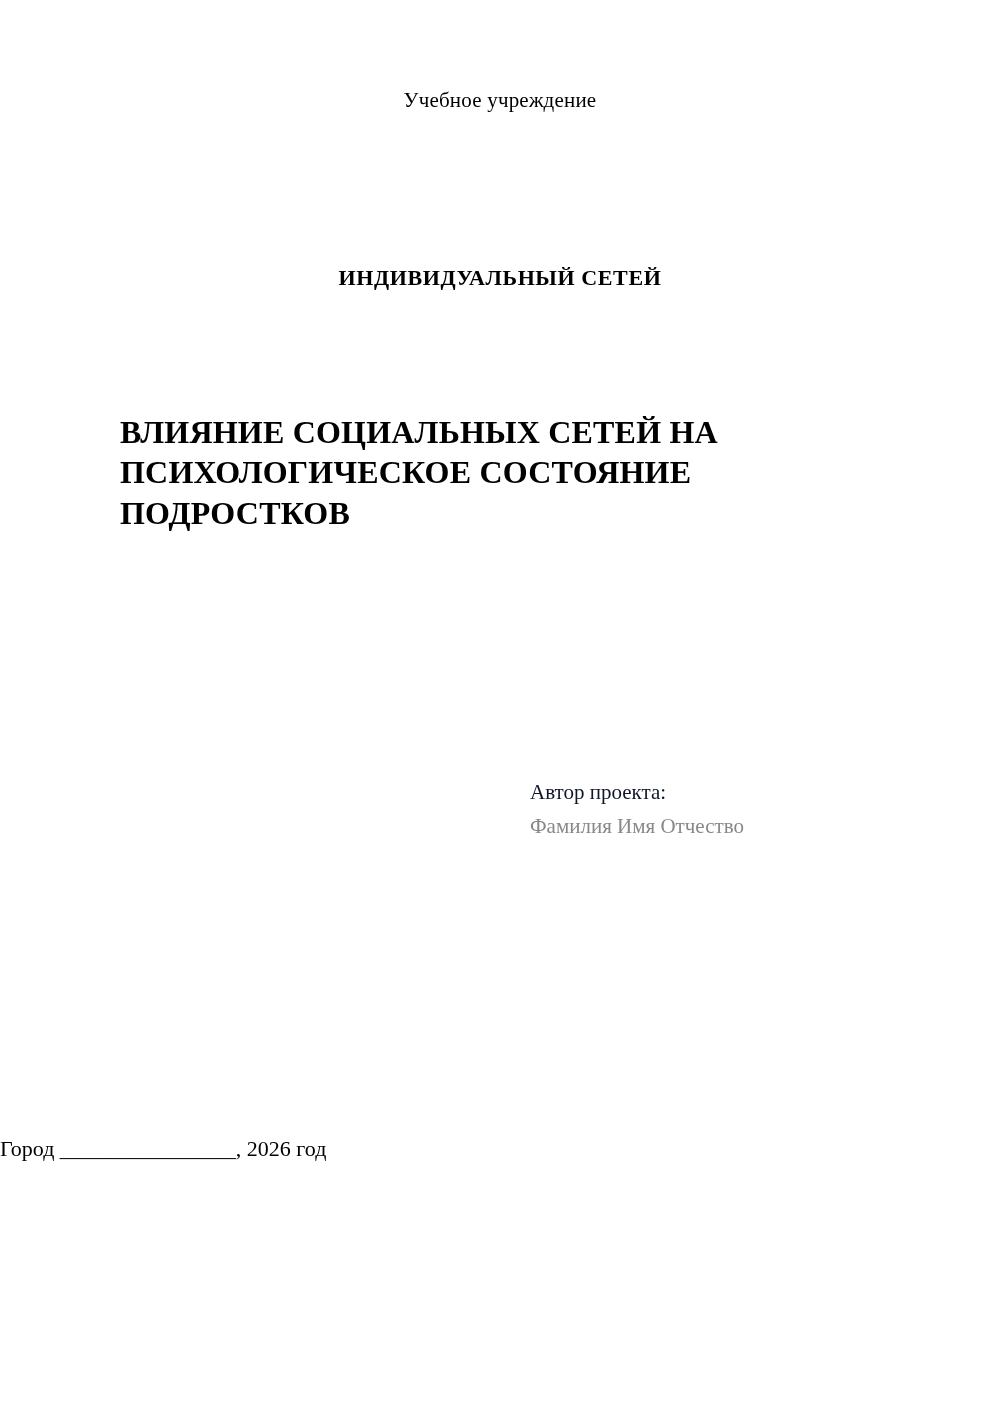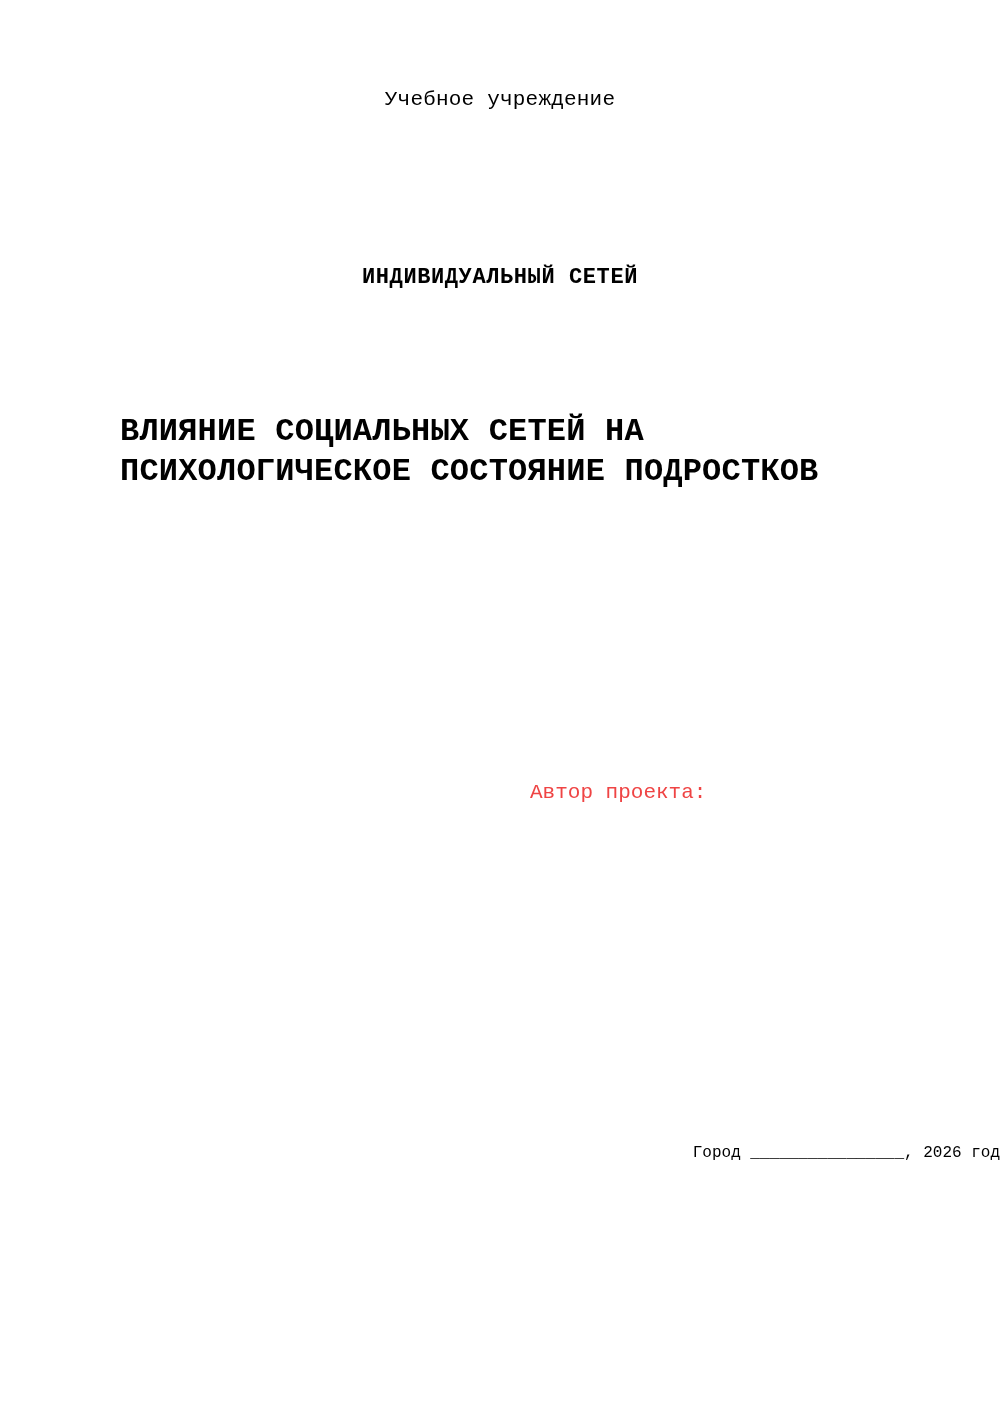--- a/index.html
+++ b/index.html
@@ -7,21 +7,21 @@
     padding: 0;
     background: #ffffff;
   }
   .page {
     position: relative;
     width: 1000px;
     height: 1240px;
     background: #ffffff;
     margin: 0 auto;
     overflow: hidden;
-    font-family: Liberation Mono, monospace;
+    font-family: Liberation Serif, serif;
     color: #000000;
     box-sizing: border-box;
     padding-left: 24px;
   }
   .institution {
     position: absolute;
     top: 88px;
     left: 0;
     right: 0;
     text-align: center;
@@ -52,49 +52,50 @@
   .credits {
     position: absolute;
     top: 782px;
     left: 530px;
     width: 400px;
     font-size: 21px;
     line-height: 1.0;
   }
   .credits .label {
     margin-bottom: 13px;
-    color: #ef4444;
+    color: #0f172a;
   }
   .credits .value {
     color: #888888;
     margin-bottom: 10px;
   }
   .credits .block-gap {
     height: 42px;
   }
   .footer {
     position: absolute;
     bottom: 78px;
     left: 0;
     right: 0;
-    text-align: right;
-    font-size: 16px;
+    text-align: left;
+    font-size: 22px;
   }
 </style>
 </head>
 <body>
 
 <div class="page">
 
   <div class="institution">Учебное учреждение</div>
 
   <div class="doc-type">ИНДИВИДУАЛЬНЫЙ СЕТЕЙ</div>
 
   <div class="main-title">ВЛИЯНИЕ СОЦИАЛЬНЫХ СЕТЕЙ НА ПСИХОЛОГИЧЕСКОЕ СОСТОЯНИЕ ПОДРОСТКОВ</div>
 
   <div class="credits">
     <div class="label">Автор проекта:</div>
+    <div class="value">Фамилия Имя Отчество</div>
     <div class="block-gap"></div>
   </div>
 
   <div class="footer">Город ________________, 2026 год</div>
 
 </div>
 
 </body></html>

